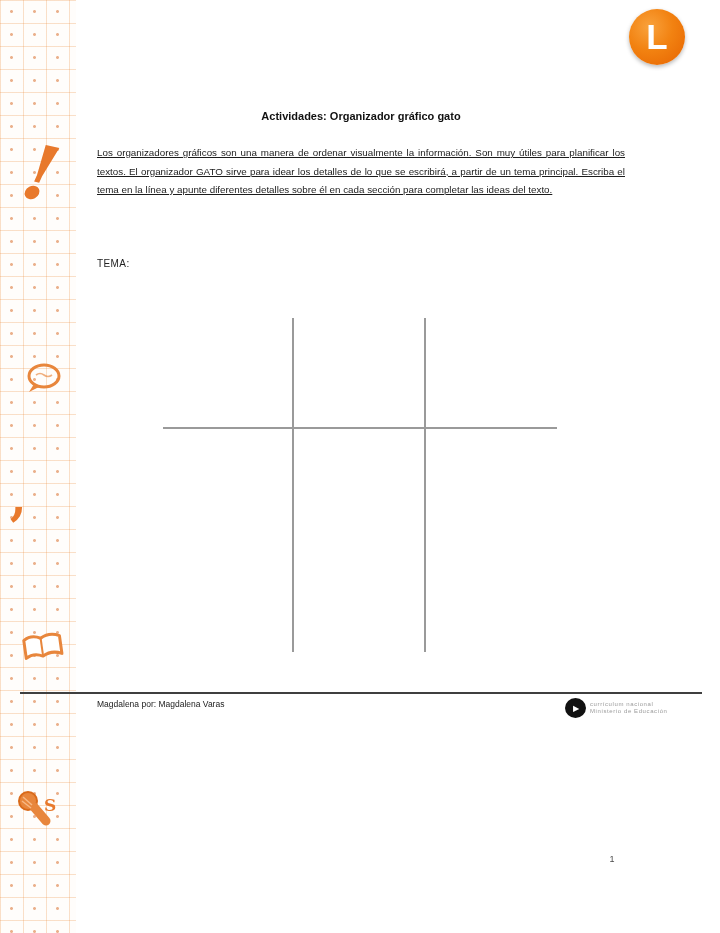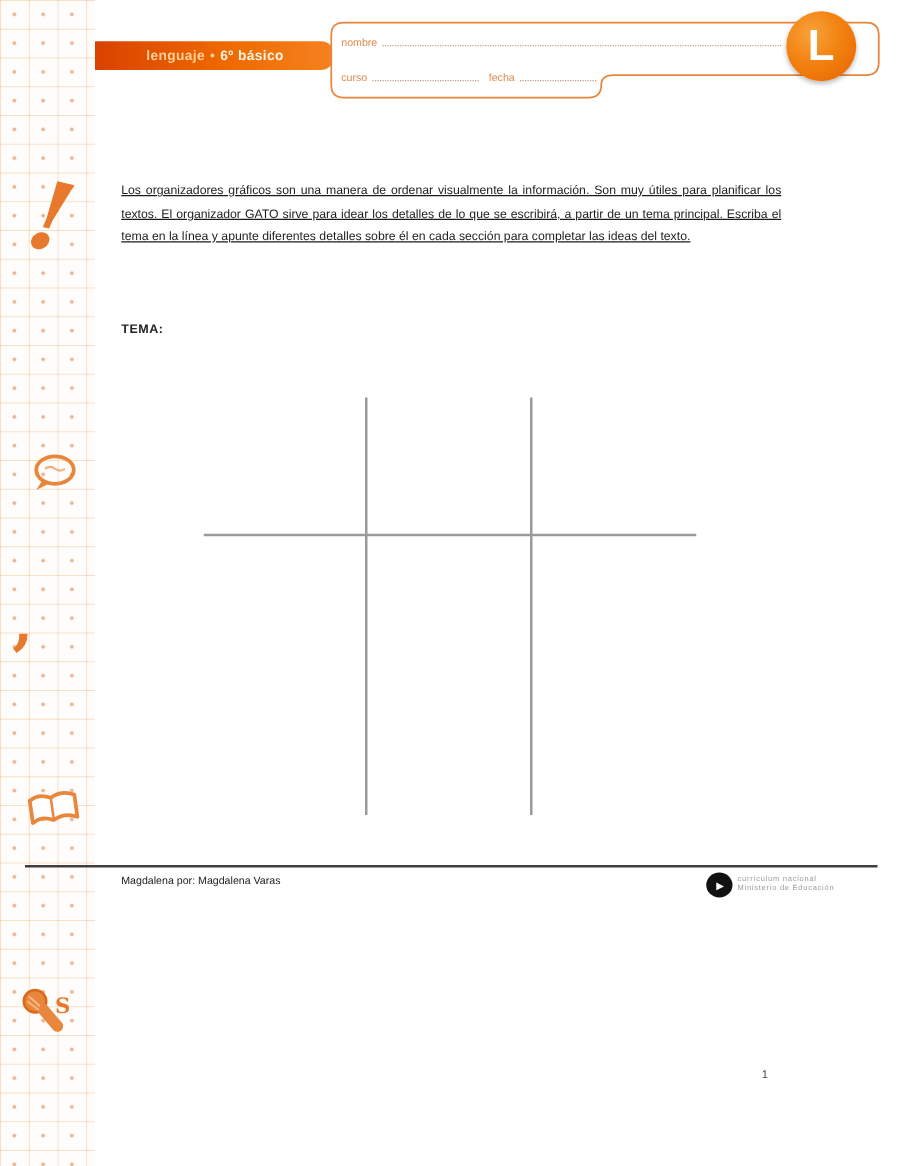--- a/index.html
+++ b/index.html
@@ -51,21 +51,21 @@
     background:radial-gradient(circle at 36% 32%, #f9a23c 0%, #f28211 45%, #e66300 100%);
     box-shadow:0 2px 4px rgba(0,0,0,.28);
     display:flex;align-items:center;justify-content:center;
     color:#fff;font-size:35px;font-weight:bold;
   }
   
   .doc-title{position:absolute;left:97px;top:110px;width:528px;text-align:center;
     font-size:11px;font-weight:bold;color:#111;}
   .intro{position:absolute;left:97px;top:144px;width:528px;
     font-size:9.8px;line-height:18.5px;text-align:justify;color:#1c1c1c;text-decoration:underline;}
-  .tema{position:absolute;left:97px;top:258px;font-size:10px;font-weight:700;
+  .tema{position:absolute;left:97px;top:258px;font-size:10px;font-weight:400;
     letter-spacing:.4px;color:#222;}
   .gato-line{position:absolute;background:#9a9a9a;}
   .gv1{left:292px;top:318px;width:2px;height:334px;}
   .gv2{left:424px;top:318px;width:2px;height:334px;}
   .gh1{left:163px;top:427px;width:394px;height:2px;}
   
   .footer-rule{position:absolute;left:20px;top:692px;width:682px;height:2px;background:#3f3f3f;}
   .credit{position:absolute;left:97px;top:699px;font-size:8.5px;color:#222;}
   .f-logo{position:absolute;left:565px;top:698px;display:flex;align-items:center;}
   .f-logo .pcircle{
@@ -102,48 +102,27 @@
     <svg class="mic-svg" width="52" height="56" viewBox="0 0 52 56">
       <circle cx="16" cy="17" r="9" fill="#e8863c"></circle>
       <circle cx="16" cy="17" r="9" fill="none" stroke="#d96a1a" stroke-width="2"></circle>
       <line x1="22" y1="23" x2="34" y2="37" stroke="#e8863c" stroke-width="9" stroke-linecap="round"></line>
       <line x1="11" y1="13" x2="20" y2="21" stroke="#f7b985" stroke-width="1.5"></line>
       <line x1="10" y1="17" x2="19" y2="24" stroke="#f7b985" stroke-width="1.5"></line>
     </svg>
     <div class="m-icon mic-s">S</div>
   </div>
 
-  <div class="banner">
-    <span class="subj">lenguaje</span>
-    <span class="bullet">•</span>
-    <span class="grade">6º básico</span>
-  </div>
 
-  <div class="form-wrap">
-    <svg width="445" height="70" viewBox="0 0 445 70">
-      <path d="M 12 2 H 430 Q 440 2 440 12 V 34 Q 440 44 430 44 H 228 Q 218 44 218 52 Q 218 62 208 62 H 12 Q 2 62 2 52 V 12 Q 2 2 12 2 Z" fill="#ffffff" stroke="#e8863c" stroke-width="1.4"></path>
-    </svg>
-    <div class="form-row row-nombre">
-      <span class="lbl">nombre</span>
-      <div class="dots"></div>
-    </div>
-    <div class="form-row row-curso">
-      <span class="lbl">curso</span>
-      <div class="dots"></div>
-    </div>
-    <div class="form-row row-fecha">
-      <span class="lbl">fecha</span>
-      <div class="dots"></div>
-    </div>
-  </div>
 
   <div class="logo-circle">
     <span>L</span>
   </div>
 
+  <div class="doc-title">Actividades: Organizador gráfico gato</div>
 
   <div class="intro">Los organizadores gráficos son una manera de ordenar visualmente la información. Son muy útiles para planificar los textos. El organizador GATO sirve para idear los detalles de lo que se escribirá, a partir de un tema principal. Escriba el tema en la línea y apunte diferentes detalles sobre él en cada sección para completar las ideas del texto.</div>
 
   <div class="tema">TEMA:</div>
 
   <div class="gato-line gv1"></div>
   <div class="gato-line gv2"></div>
   <div class="gato-line gh1"></div>
 
   <div class="footer-rule"></div>

